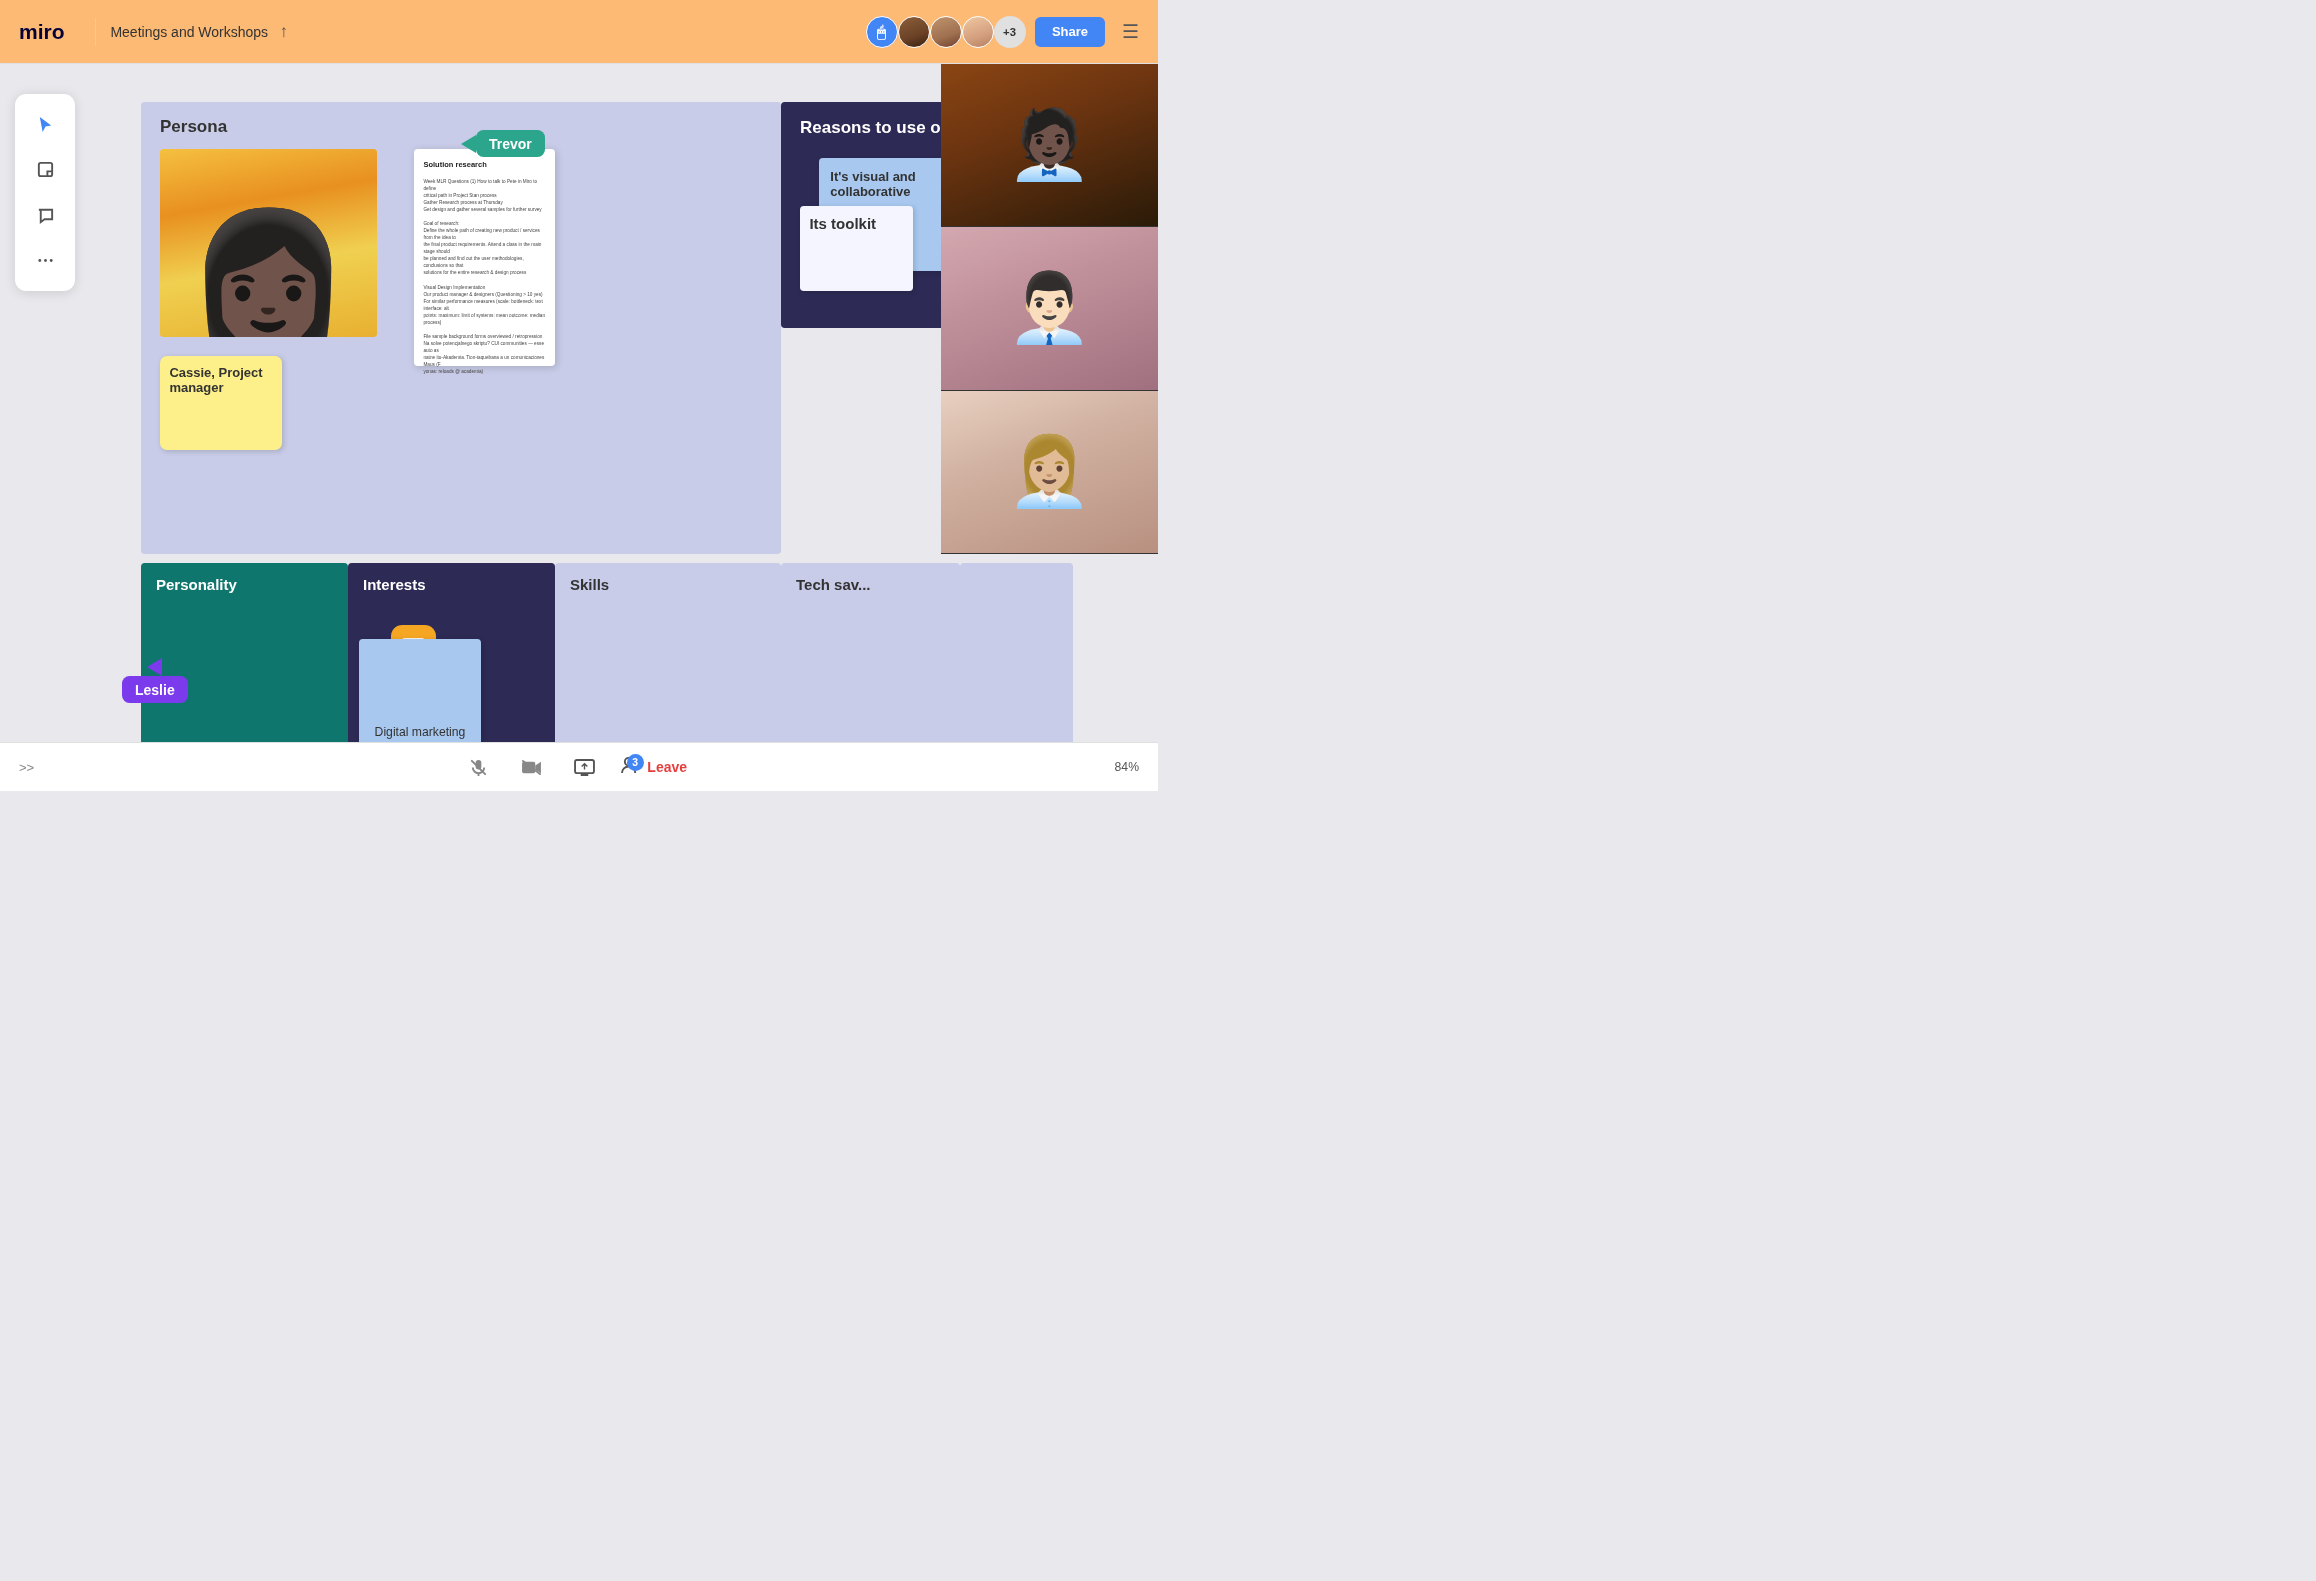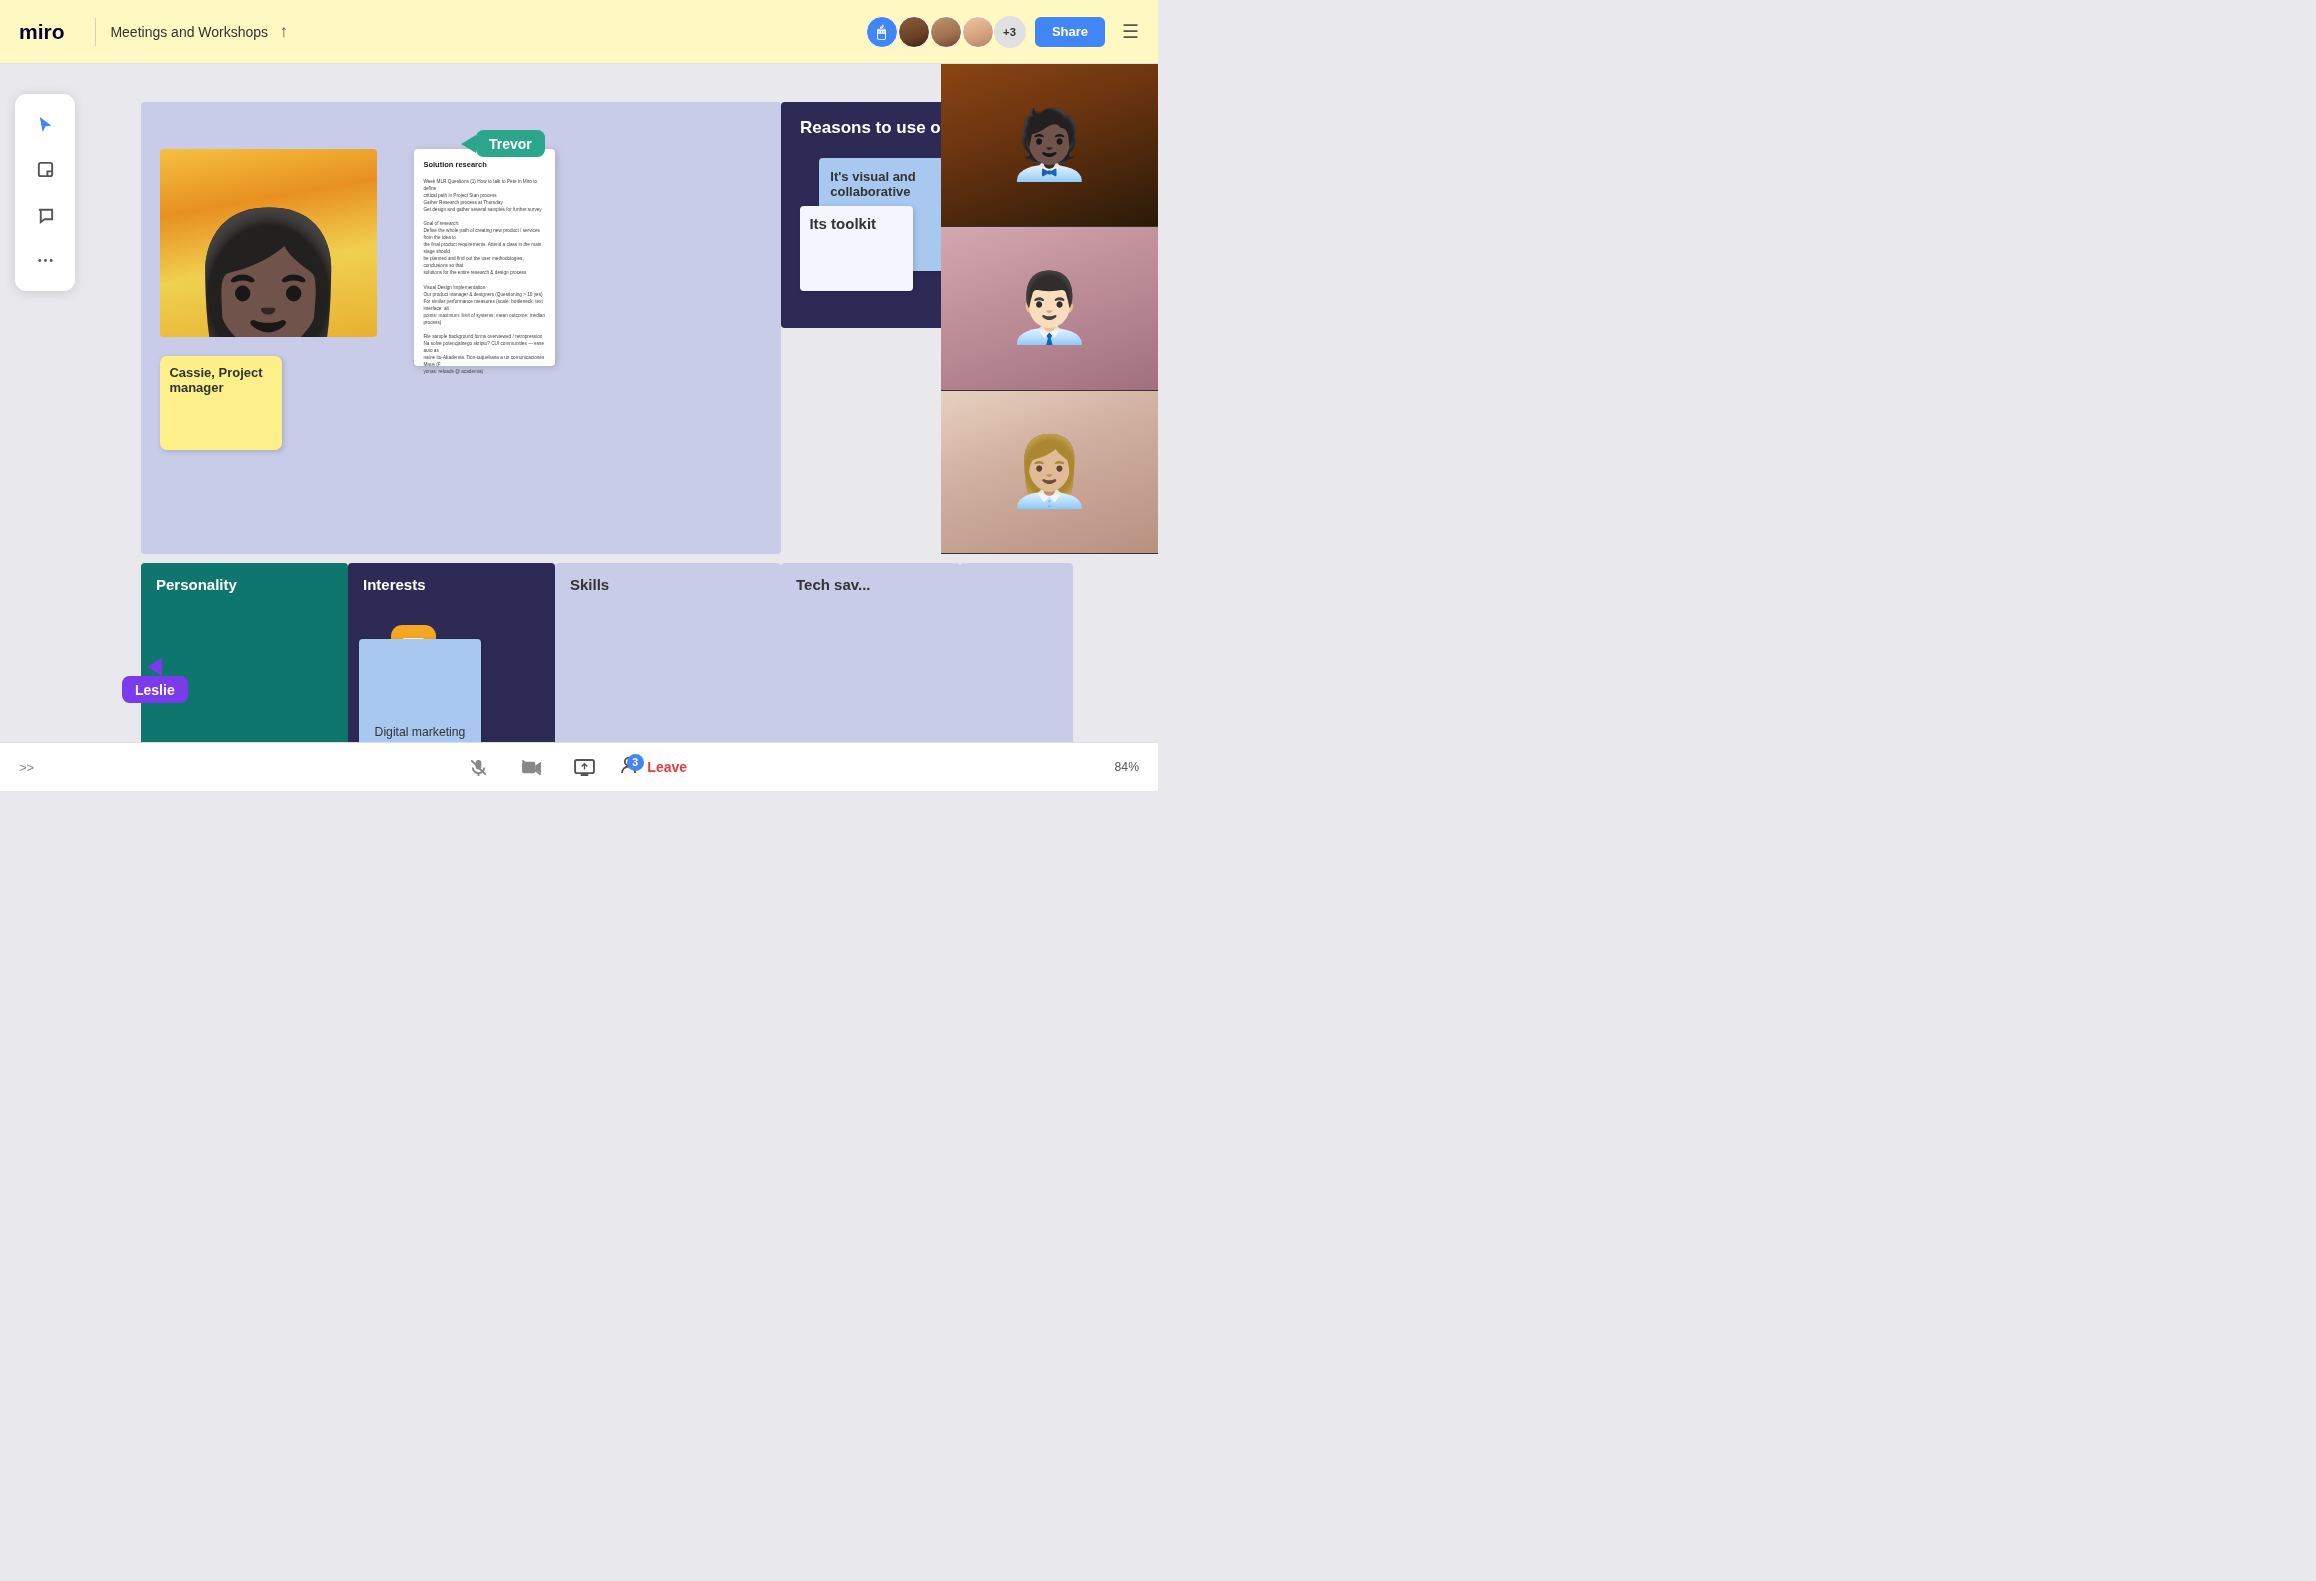--- a/index.html
+++ b/index.html
@@ -1,21 +1,21 @@
 <!DOCTYPE html>
 <html style="font-size:15px"><head>
   <meta charset="utf-8">
   <style>
     * { box-sizing: border-box; margin: 0; padding: 0; }
     body { font-family: -apple-system, BlinkMacSystemFont, 'Segoe UI', sans-serif; background: #e8e8ed; width: 1158px; height: 791px; overflow: hidden; position: relative; }
 
     
     .header {
       position: absolute; top: 0; left: 0; right: 0; height: 64px;
-      background: #fef9c3; display: flex; align-items: center; padding: 16px 19px;
+      background: #fdba74; display: flex; align-items: center; padding: 16px 19px;
       border-bottom: 0.9px solid #e0e0e0; z-index: 100;
     }
     .header-logo { font-size: 21px; font-weight: 900; color: #050038; margin-right: 15px; }
     .header-divider { width: 0.9px; height: 28px; background: #d0d0d0; margin: 0 15px; }
     .header-title { font-size: 14px; color: #333; font-weight: 500; }
     .header-upload { margin-left: 11.3px; cursor: pointer; color: #555; font-size: 17px; }
     .header-right { margin-left: auto; display: flex; align-items: center; gap: 9.4px; }
     .avatar-group { display: flex; align-items: center; gap: -3.8px; }
     .avatar { width: 32px; height: 32px; border-radius: 50%; border: 1.9px solid #fff; overflow: hidden; display: flex; align-items: center; justify-content: center; font-size: 12.2px; font-weight: 600; color: #fff; }
     .avatar-count { background: #e0e0e0; color: #333; font-size: 11.3px; font-weight: 700; width: 32px; height: 32px; border-radius: 50%; display: flex; align-items: center; justify-content: center; }
@@ -251,20 +251,21 @@
       <div class="cursor-arrow cursor-arrow-teal"></div>
       <div class="cursor-bubble cursor-bubble-teal">Trevor</div>
     </div>
 
     <div class="cursor-label" style="top: 556px; left: -19px; flex-direction: column;">
       <div class="cursor-arrow cursor-arrow-purple"></div>
       <div class="cursor-bubble cursor-bubble-purple">Leslie</div>
     </div>
 
     <div class="persona-board">
+      <div class="persona-label">Persona</div>
 
       <div class="persona-photo">
         <div style="width:100%;height:100%;background:linear-gradient(170deg,#f5c040 0%,#e89020 30%, #f0d050 60%,#e8b030 100%);display:flex;align-items:flex-end;justify-content:center;overflow:hidden;">
           <div style="font-size:132px;line-height:1;margin-bottom:-9.4px;">👩🏿</div>
         </div>
       </div>
 
       <div class="sticky-yellow-persona">
         <span>Cassie, Project manager</span>
       </div>

